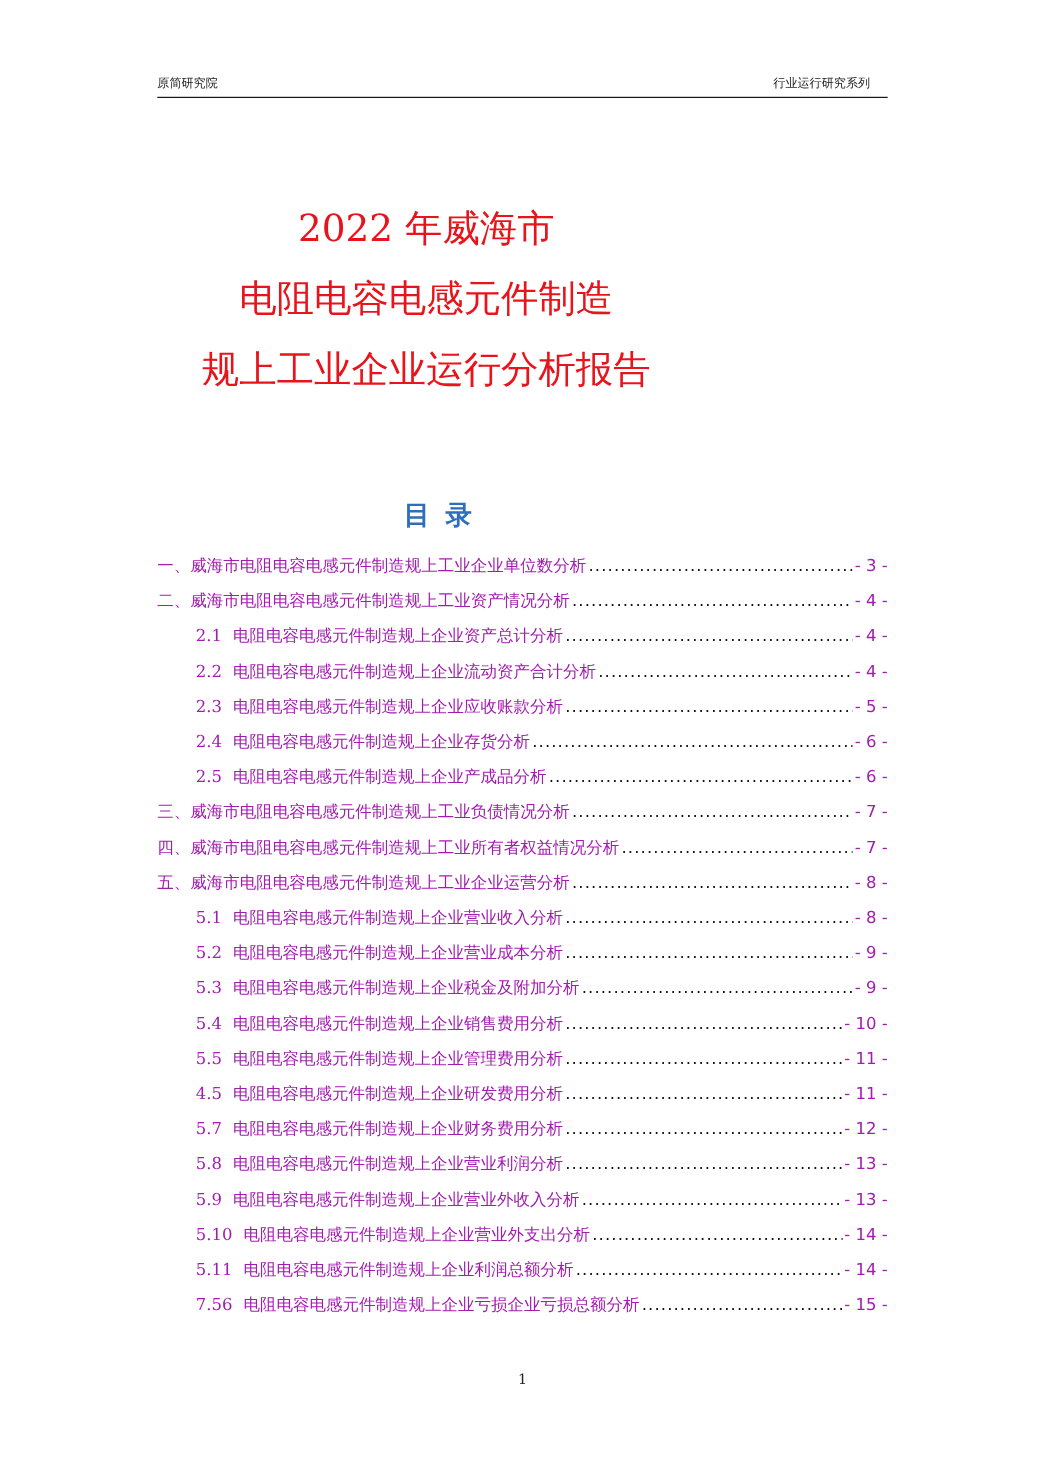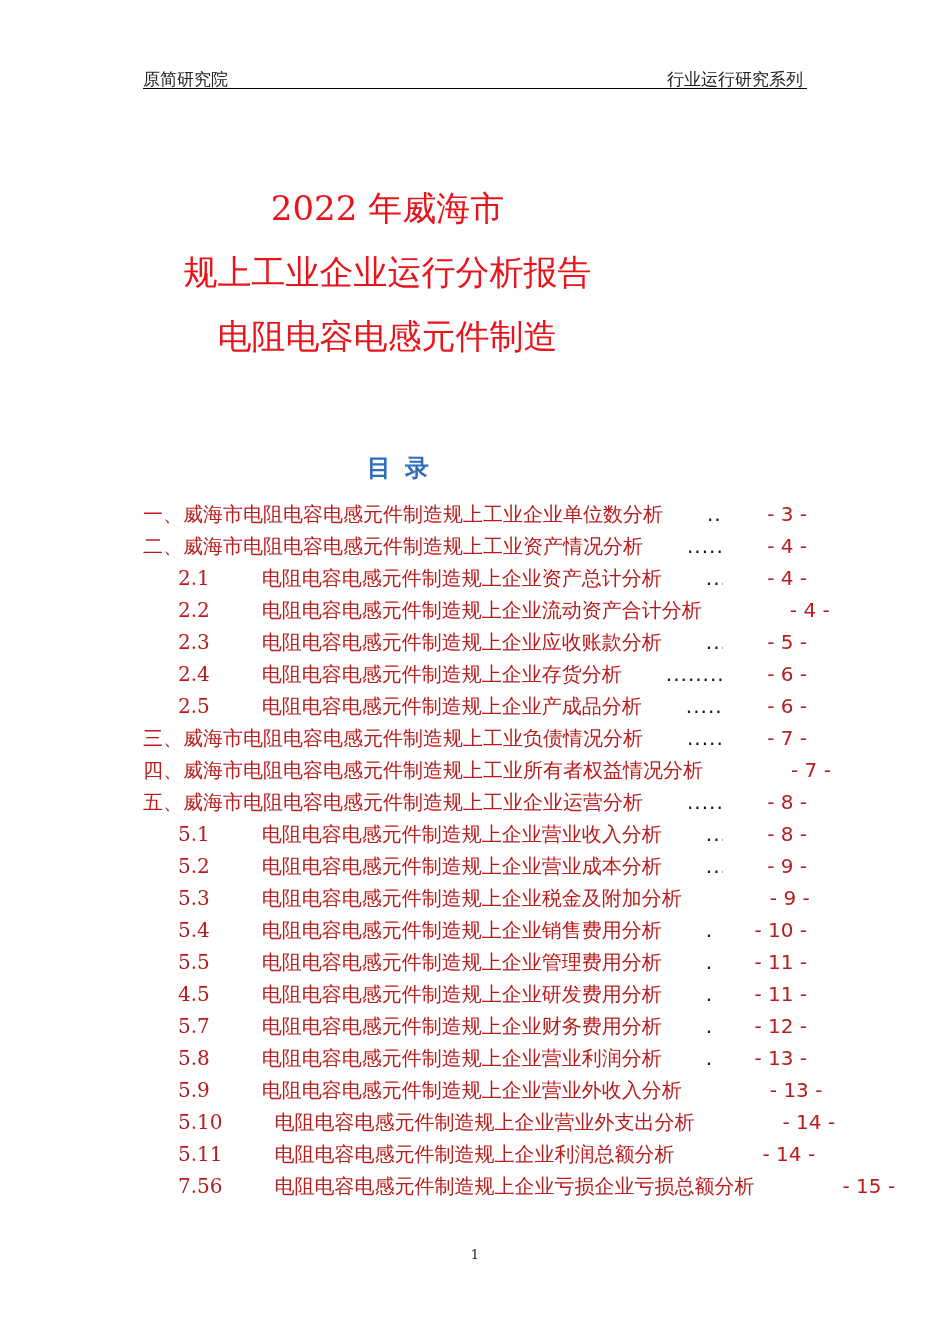--- a/index.html
+++ b/index.html
@@ -16,31 +16,31 @@
       color: #000;
     }
     .page-header {
       position: absolute;
       left: 143px;
       top: 66px;
       width: 664px;
       height: 22px;
       border-bottom: 1.5px solid #000;
       font-family: Liberation Serif, serif;
-      font-size: 17px;
+      font-size: 11px;
       color: #222;
     }
     .page-header .left {
       position: absolute;
       left: 0;
       top: 2px;
     }
     .page-header .right {
       position: absolute;
-      right: 4px;
+      right: 16px;
       top: 2px;
     }
     .title-block {
       position: absolute;
       left: 0;
       top: 176px;
       width: 775px;
       text-align: center;
       color: #e8141b;
       font-family: "DejaVu Serif", serif;
@@ -67,25 +67,24 @@
       position: absolute;
       left: 143px;
       top: 498px;
       width: 664px;
     }
     .toc-item {
       display: flex;
       align-items: baseline;
       height: 32px;
       line-height: 32px;
-      font-size: 20px;
-      font-family: "DejaVu Sans", sans-serif;
-      color: #b91c1c;
+      font-size: 15px;
+      font-family: "DejaVu Sans", sans-serif;
+      color: #a21caf;
       white-space: nowrap;
-      gap: 42px;
     }
     .toc-item.level-2 {
       padding-left: 35px;
     }
     .toc-item .num {
       margin-right: 10px;
       font-family: "DejaVu Serif", serif;
     }
     .toc-item .label {
       flex: 0 0 auto;
@@ -118,22 +117,22 @@
 </head>
 <body>
 
 <div class="page-header">
   <span class="left">原简研究院</span>
   <span class="right">行业运行研究系列</span>
 </div>
 
 <div class="title-block">
   <div>2022 年威海市</div>
+  <div>电阻电容电感元件制造</div>
   <div>规上工业企业运行分析报告</div>
-  <div>电阻电容电感元件制造</div>
 </div>
 
 <div class="toc-title">目录</div>
 
 <div class="toc">
   <div class="toc-item level-1">
     <span class="label">一、威海市电阻电容电感元件制造规上工业企业单位数分析</span>
     <span class="leader"></span>
     <span class="page">- 3 -</span>
   </div>

